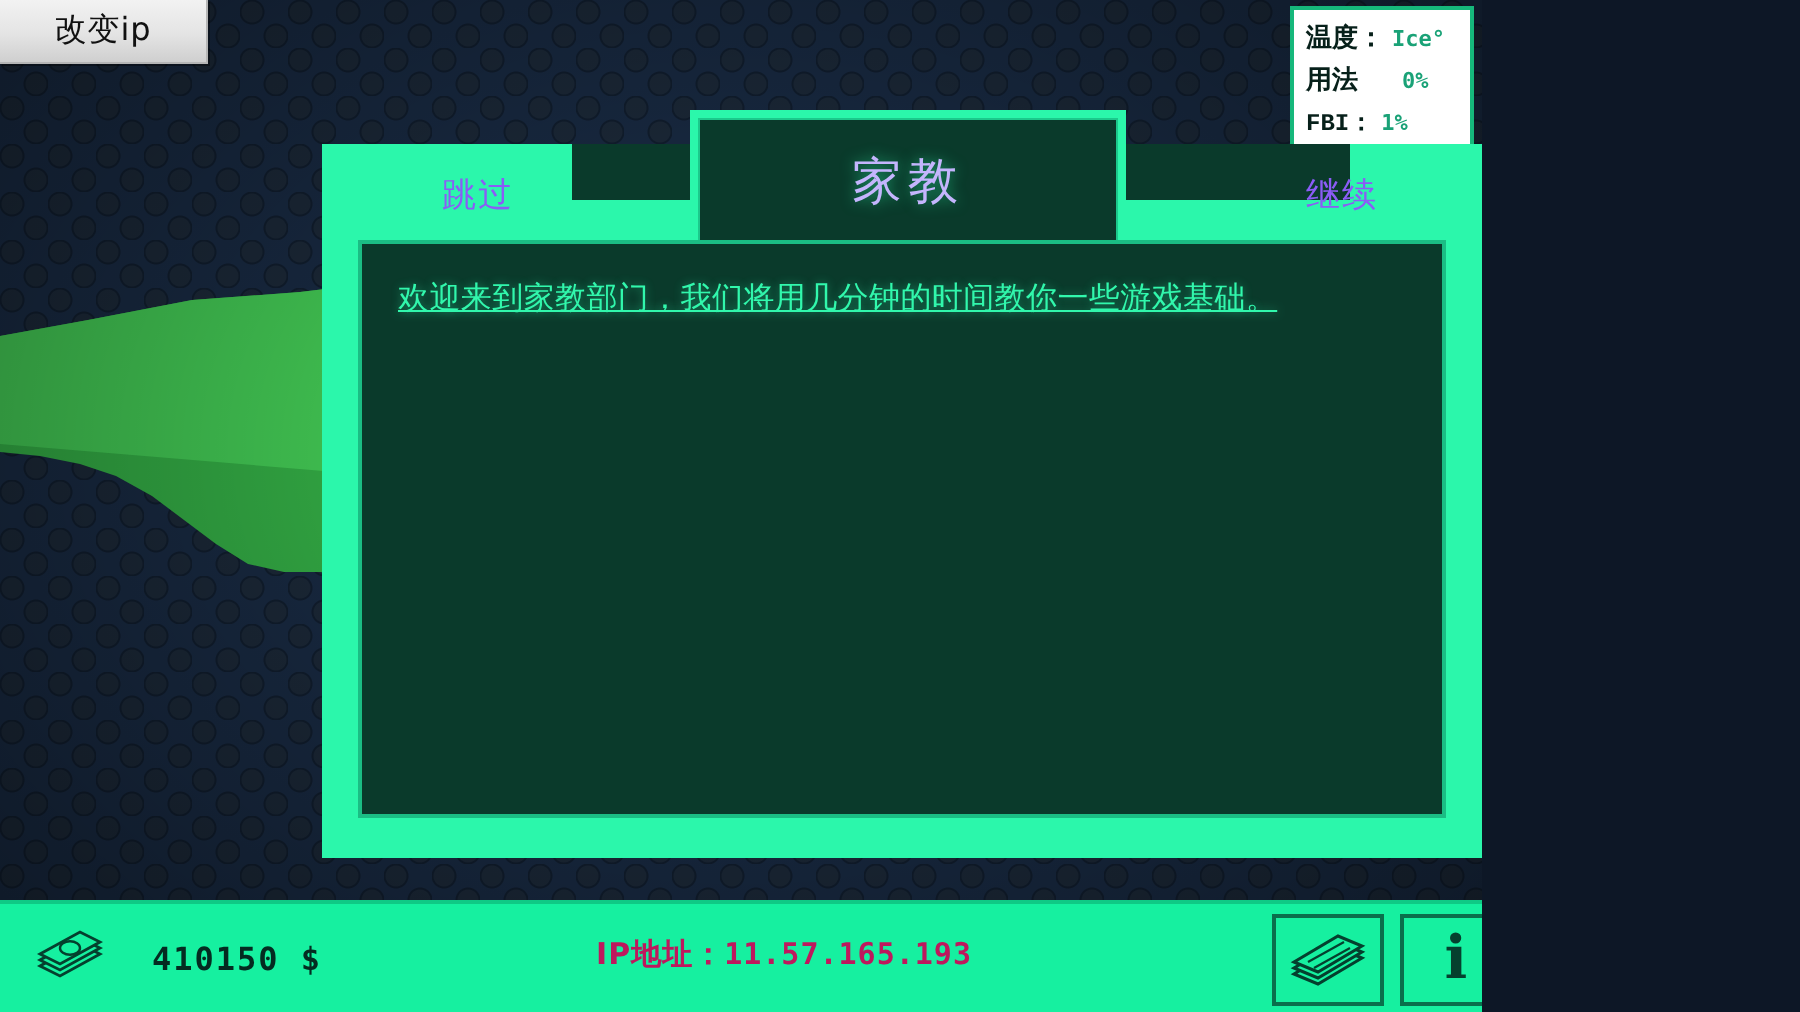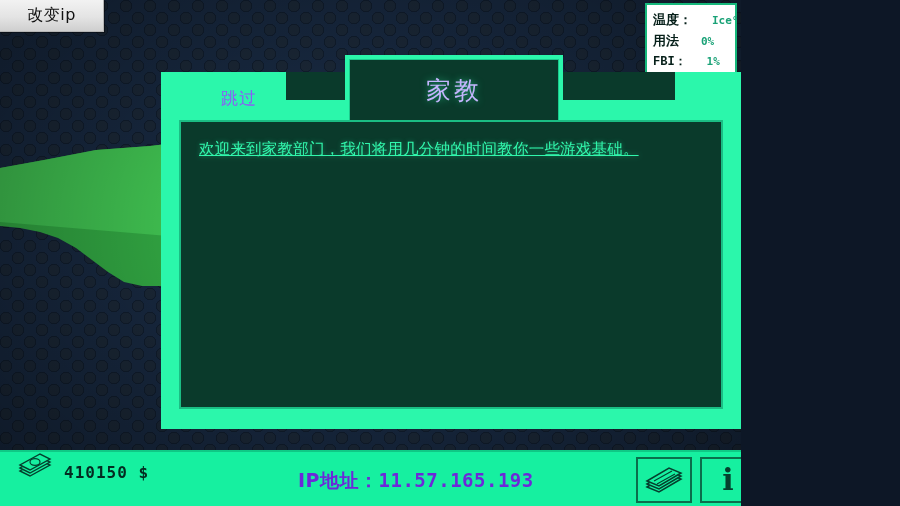--- a/index.html
+++ b/index.html
@@ -95,21 +95,21 @@
   }
   .hud-label.mono {
     font-family: Liberation Mono, monospace;
     font-size: 12px;
   }
   .hud-value {
     color: #1aa277;
     font-size: 11px;
     font-family: "DejaVu Sans Mono", "Liberation Mono", monospace;
     font-weight: bold;
-    margin-left: 20px;
+    margin-left: 4px;
   }
   .hud-value.pad { margin-left: 22px; }
 
   .hud-info-btn {
     position: absolute;
     right: 4px;
     top: 79px;
     width: 29px;
     height: 33px;
     background: #2bf0a4;
@@ -226,38 +226,38 @@
     bottom: 0;
     width: 900px;
     height: 56px;
     background: #16f0a0;
     border-top: 2px solid #0fc985;
     box-sizing: border-box;
   }
   .money-group {
     position: absolute;
     left: 18px;
-    top: 0;
-    display: flex;
-    align-items: flex-end;
-    gap: 12px;
+    top: 12px;
+    display: flex;
+    align-items: center;
+    gap: 24px;
   }
   .money-text {
     color: #042b21;
     font-family: "DejaVu Sans Mono", "Liberation Mono", monospace;
     font-size: 16px;
     font-weight: bold;
     letter-spacing: 1px;
   }
   .ip-text {
     position: absolute;
     left: 298px;
     top: 16px;
-    color: #6d28d9;
-    font-size: 19px;
+    color: #be185d;
+    font-size: 15px;
     font-weight: bold;
     letter-spacing: 0.5px;
     font-family: "DejaVu Sans Mono", "Liberation Mono", monospace;
   }
   .ip-text .cjk { font-family: "DejaVu Sans", "Liberation Sans", sans-serif; }
 
   .tool-buttons {
     position: absolute;
     right: 80px;
     top: 5px;
@@ -348,20 +348,23 @@
     <span class="glyph">i</span>
   </div>
 
   <div class="dialog">
     <div class="dialog-frame"></div>
     <div class="dialog-notch-left"></div>
     <div class="dialog-notch-right"></div>
 
     <div class="btn-skip">
       <span>跳过</span>
+    </div>
+    <div class="btn-continue">
+      <span>继续</span>
     </div>
 
     <div class="dialog-title-box">
       <div class="dialog-title-inner">
         <span class="dialog-title-text">家教</span>
       </div>
     </div>
 
     <div class="dialog-body">
       <div class="dialog-text">欢迎来到家教部门，我们将用几分钟的时间教你一些游戏基础。</div>

